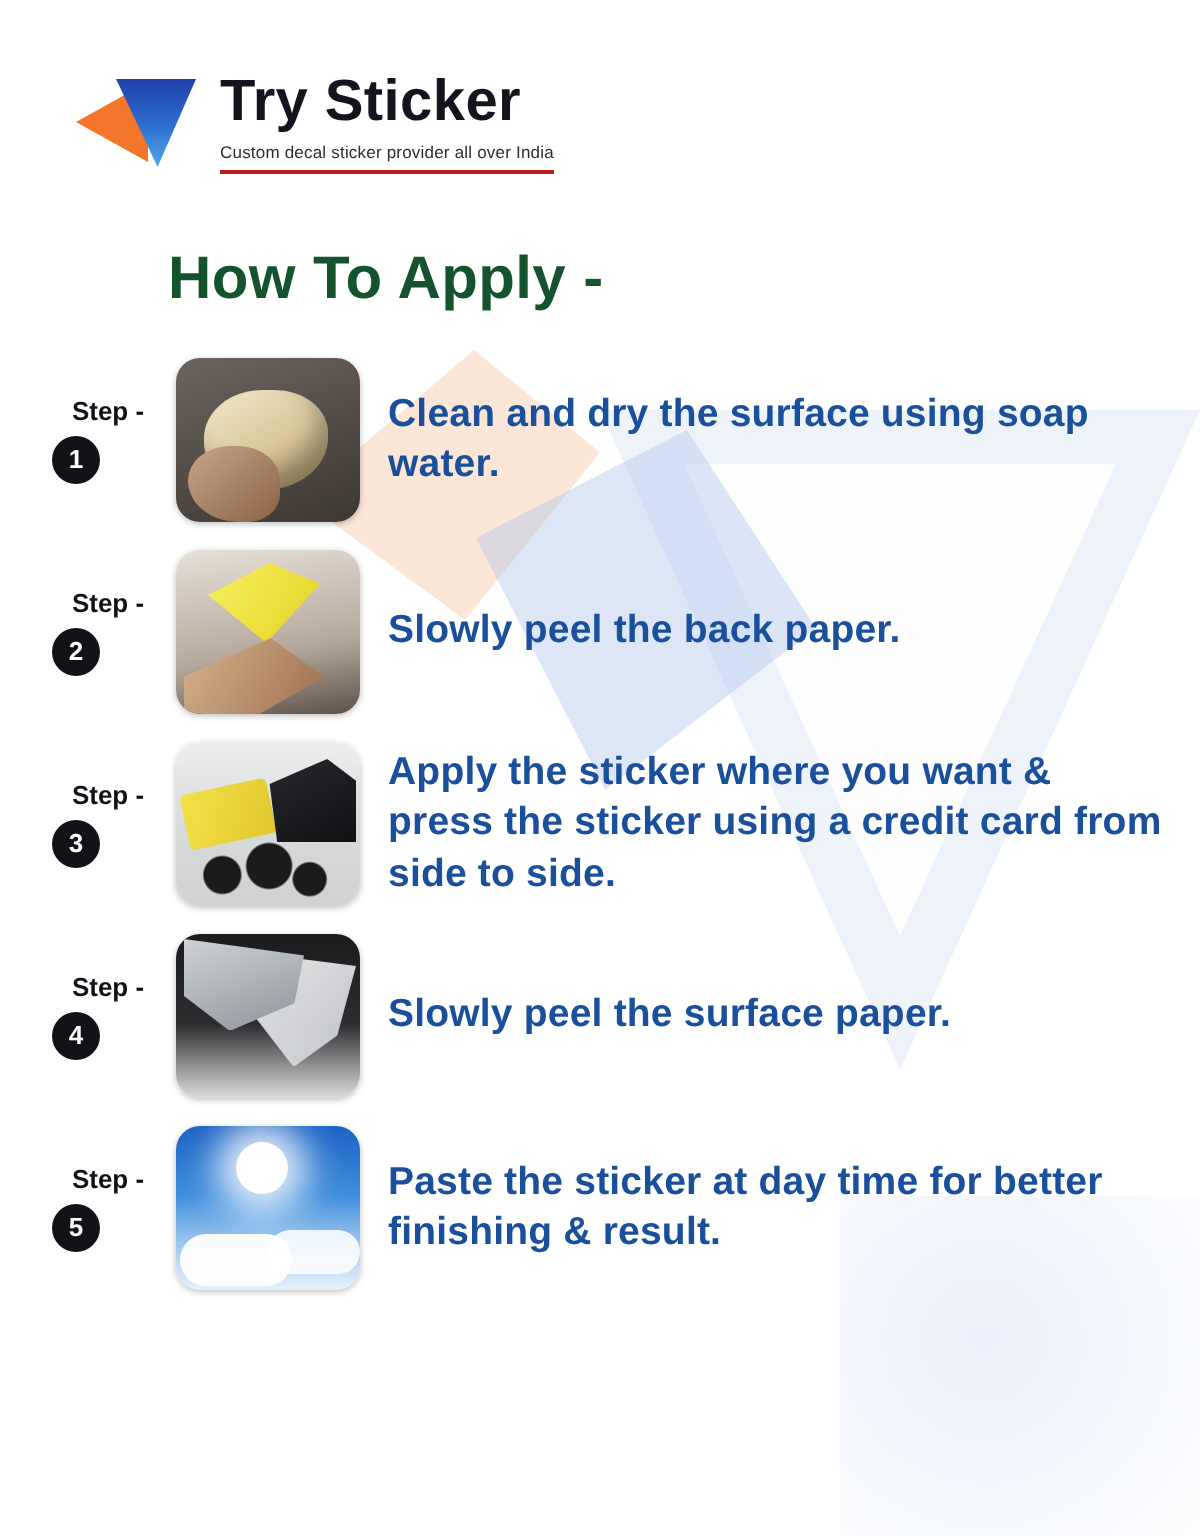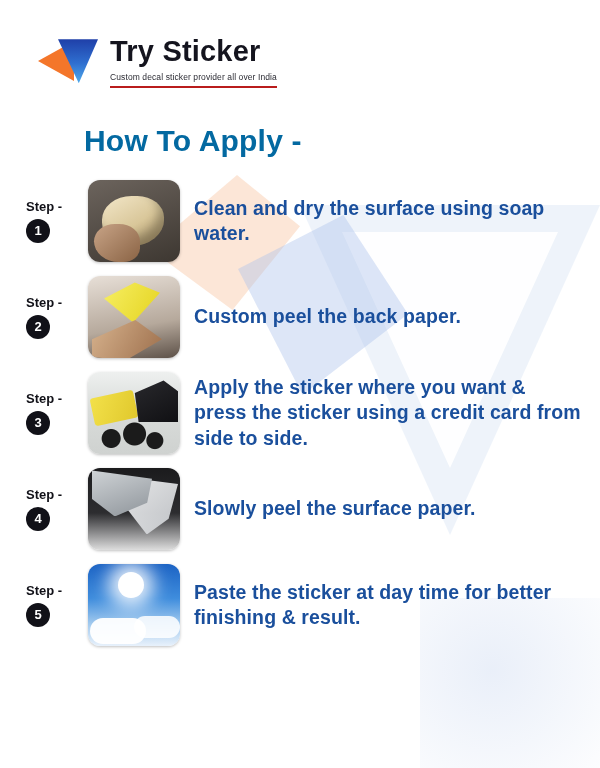--- a/index.html
+++ b/index.html
@@ -56,21 +56,21 @@
     position: absolute;
     right: -60px; bottom: -70px;
     width: 240px; height: 240px;
     background: radial-gradient(circle at 30% 30%, rgba(216,226,244,0.55), rgba(255,255,255,0) 70%);
   }
 
   
   .header {
     position: relative;
     display: flex;
-    align-items: center;
+    align-items: flex-end;
     padding: 34px 0 0 38px;
   }
   .logo-mark {
     position: relative;
     width: 62px; height: 52px;
     margin-right: 10px;
     flex: none;
   }
   .logo-orange {
     position: absolute; left: 0; top: 6px;
@@ -102,39 +102,39 @@
     border-bottom: 2px solid #b91c1c;
     display: inline-block;
   }
 
   
   .title {
     position: relative;
     margin: 36px 0 0 84px;
     font-size: 30px;
     font-weight: bold;
-    color: #0369a1;
+    color: #14532d;
     letter-spacing: .2px;
   }
 
   
   .steps {
     position: relative;
     margin-top: 22px;
     padding: 0 18px 0 26px;
   }
   .step-row {
     display: flex;
     align-items: center;
     margin-bottom: 14px;
   }
   .step-label {
     width: 62px;
     flex: none;
-    text-align: left;
+    text-align: center;
     padding-right: 6px;
   }
   .step-word {
     font-size: 13px;
     font-weight: bold;
     color: #111118;
     line-height: 1.1;
   }
   .step-num {
     margin-top: 4px;
@@ -285,21 +285,21 @@
       <div class="thumb t1"></div>
       <div class="step-text">Clean and dry the surface using soap water.</div>
     </div>
 
     <div class="step-row">
       <div class="step-label">
         <div class="step-word">Step -</div>
         <div class="step-num">2</div>
       </div>
       <div class="thumb t2"></div>
-      <div class="step-text">Custom peel the back paper.</div>
+      <div class="step-text">Slowly peel the back paper.</div>
     </div>
 
     <div class="step-row">
       <div class="step-label">
         <div class="step-word">Step -</div>
         <div class="step-num">3</div>
       </div>
       <div class="thumb t3">
         <div class="art"></div>
         <div class="card"></div>

